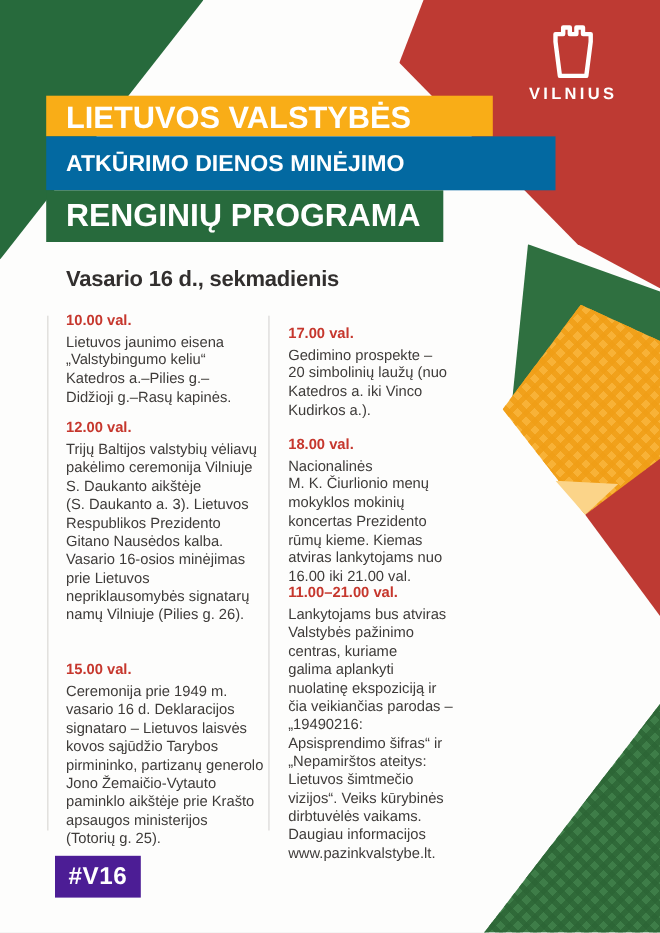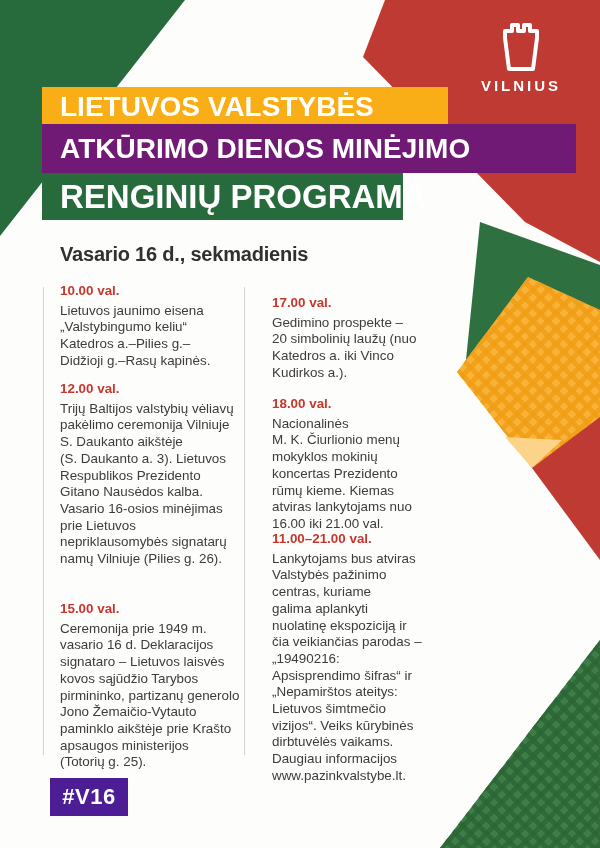--- a/index.html
+++ b/index.html
@@ -33,33 +33,33 @@
     clip-path:polygon(165px 5px,165px 213px,5px 213px);}
   
   .logo{position:absolute;left:455px;top:22px;width:132px;text-align:center;color:#fff;}
   .logo svg{display:block;margin:0 auto;}
   .logo-word{margin-top:5px;font-size:15px;font-weight:bold;letter-spacing:3px;}
   
   .banner{position:absolute;display:flex;align-items:center;box-sizing:border-box;
     padding-left:18px;font-weight:bold;color:#fff;white-space:nowrap;}
   .banner-y1{left:42px;top:87px;width:406px;height:37px;background:#f9ad17;font-size:28px;
     align-items:flex-end;padding-bottom:1px;}
-  .banner-y2{left:42px;top:124px;width:534px;height:49px;background:#701a75;font-size:28px;}
-  .banner-g{left:42px;top:173px;width:361px;height:47px;background:#276a3c;font-size:33px;}
+  .banner-y2{left:42px;top:124px;width:463px;height:49px;background:#0369a1;font-size:21px;}
+  .banner-g{left:42px;top:173px;width:361px;height:47px;background:#276a3c;font-size:29px;}
   
   .date-heading{position:absolute;left:60px;top:243px;font-size:20px;font-weight:bold;
     color:#322f2e;letter-spacing:-0.2px;}
   .vline{position:absolute;width:1px;background:#d6d4d2;top:287px;height:468px;}
   .vline-left{left:43px;}
   .vline-mid{left:244px;}
   .event{position:absolute;font-size:13.4px;line-height:16.7px;color:#3e3b39;}
   .event .time{font-weight:bold;color:#c6372d;margin-bottom:3px;font-size:13.4px;}
   .event .desc{white-space:pre-line;}
   .col-left .event{left:60px;width:186px;}
-  .col-right .event{left:272px;width:175px;}
+  .col-right .event{left:262px;width:175px;}
   .ev-l0{top:283px;} .ev-l1{top:381px;} .ev-l2{top:501px;} .ev-l3{top:601px;}
   .ev-r0{top:295px;} .ev-r1{top:396px;} .ev-r2{top:531px;}
   
   .badge{position:absolute;left:50px;top:778px;width:78px;height:38px;background:#4c1d95;
     color:#fff;font-weight:bold;font-size:22px;display:flex;align-items:center;
     justify-content:center;letter-spacing:0.5px;}
 </style>
 </head>
 <body>
 

